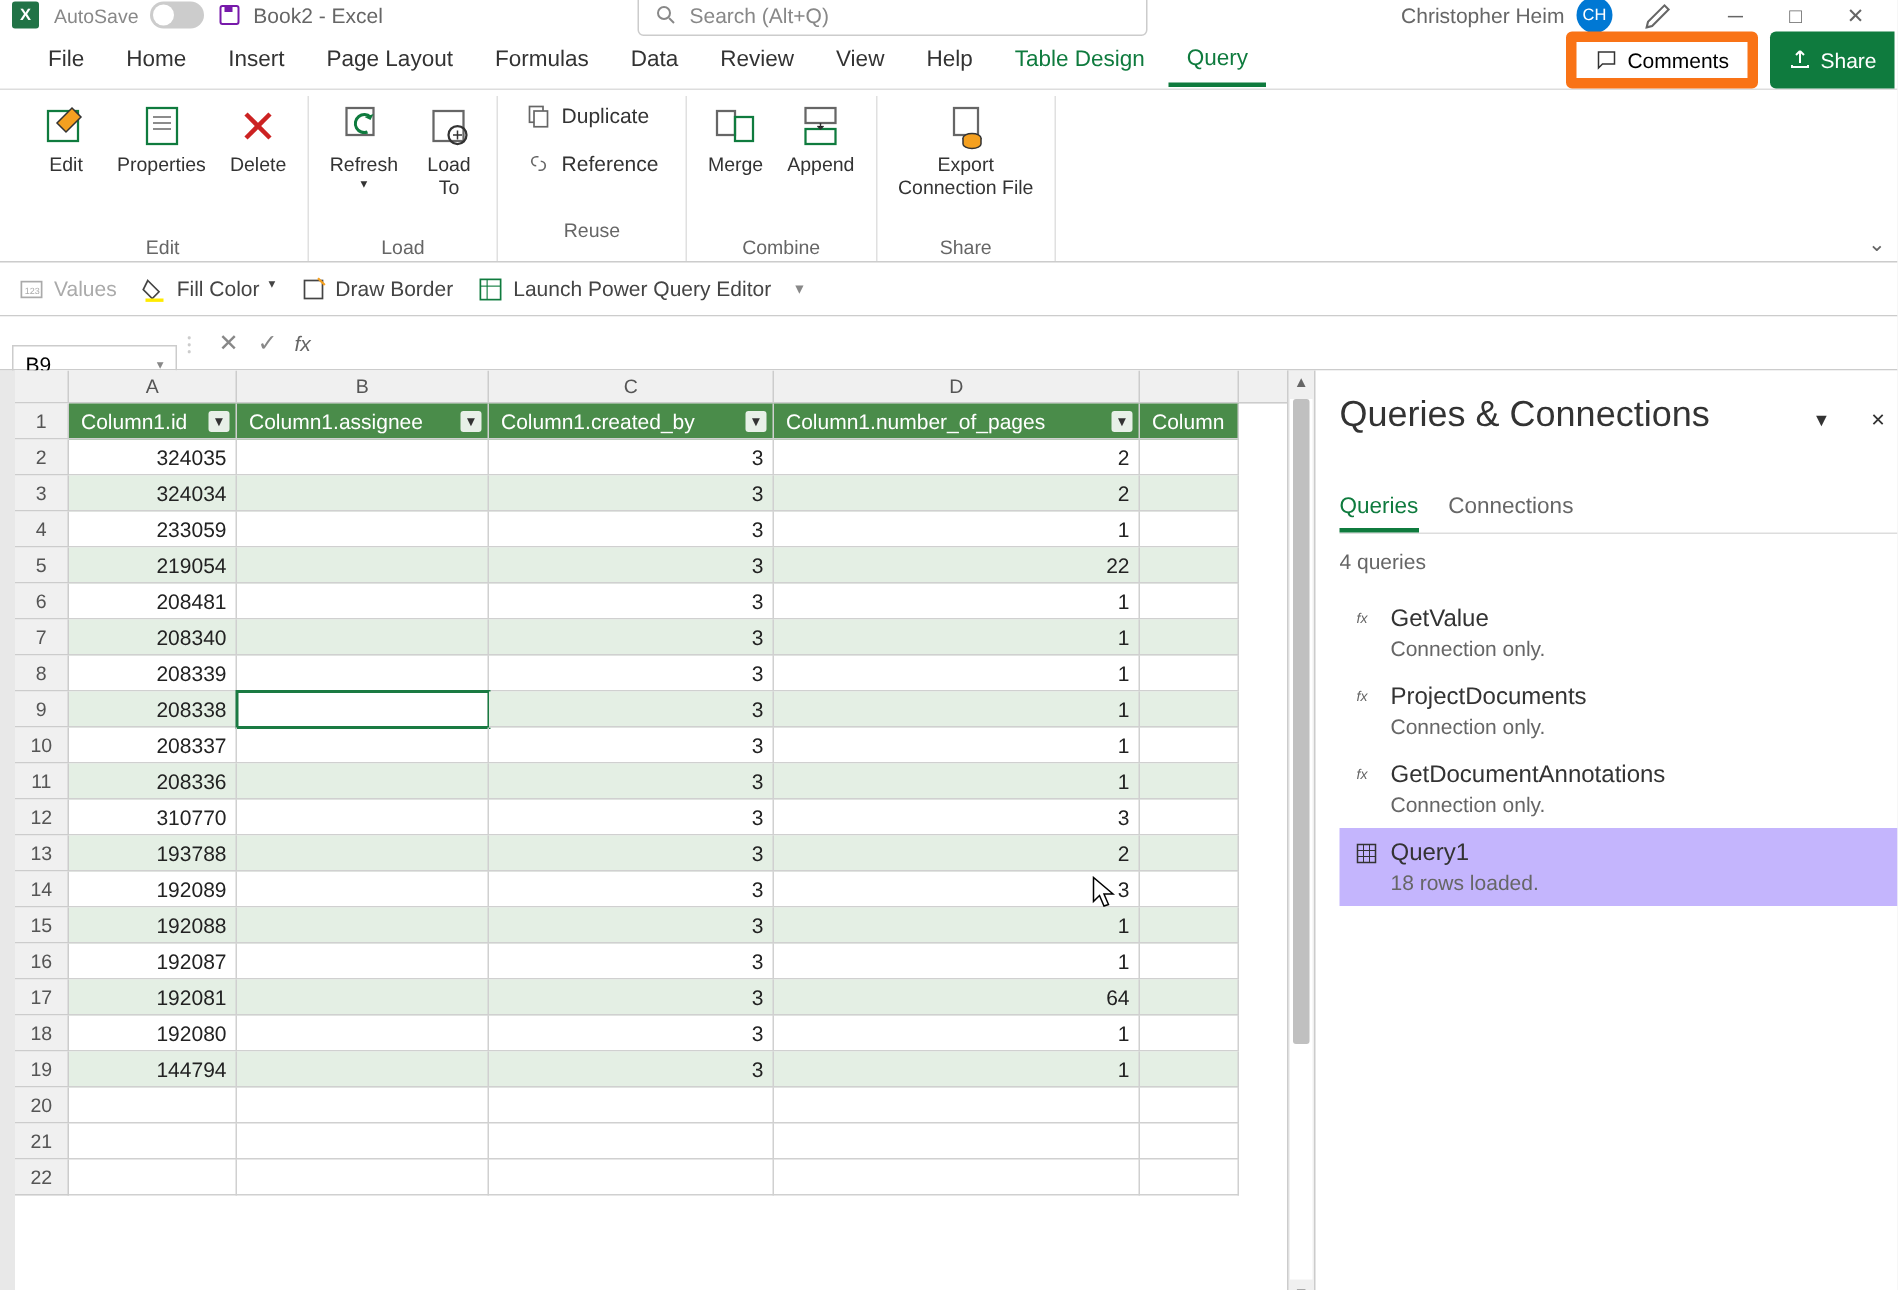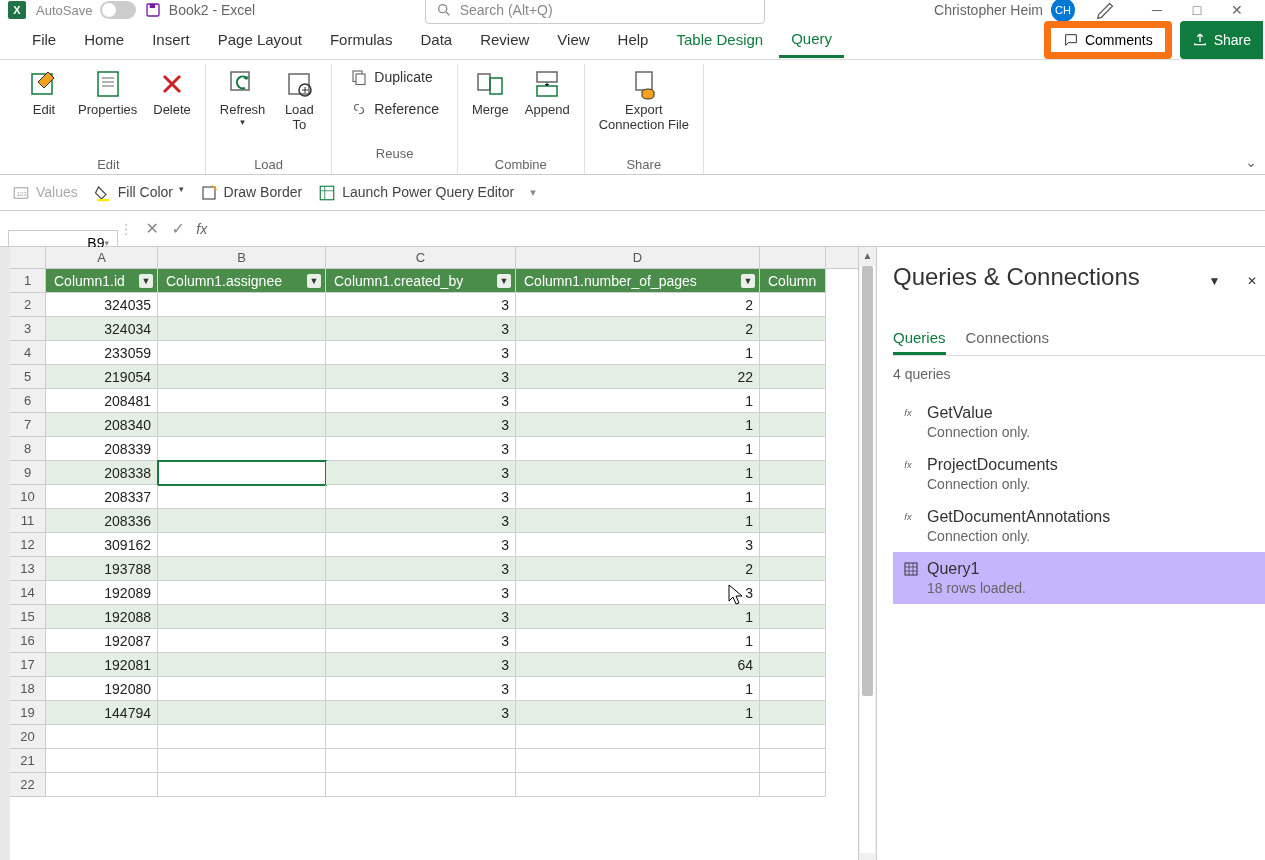--- a/index.html
+++ b/index.html
@@ -43,21 +43,21 @@
 .ribbon-collapse { position:absolute; right:8px; bottom:4px; font-size:14px; color:#666; cursor:pointer;}
 
 
 .qtoolbar { height:36px; background:#fff; border-bottom:1px solid #ccc; display:flex; align-items:center; padding:0 12px; gap:16px;}
 .qt-btn { display:flex; gap:6px; font-size:14px; color:#444; cursor:pointer;}
 .qt-btn.disabled { color:#aaa;}
 .qt-btn svg { width:18px; height:18px;}
 
 
 .formula-bar { height:36px; background:#fff; border-bottom:1px solid #ccc; display:flex; align-items:center; padding:0 8px;}
-.name-box { width:110px; height:26px; border:1px solid #ccc; display:flex; align-items:center; padding:0 8px; font-size:14px; justify-content:flex-end;margin-top:28px;}
+.name-box { width:110px; height:26px; border:1px solid #ccc; display:flex; align-items:center; padding:0 8px; font-size:14px; justify-content:space-between;margin-top:28px;}
 .fbar-btns { display:flex; gap:6px; margin:0 8px; color:#888;}
 .fbar-btns span { width:20px; text-align:center; cursor:pointer;}
 .fx { font-style:italic; font-size:14px; color:#666; margin-right:6px;}
 .formula-input { flex:1; height:24px; border:none; outline:none; font-size:14px;}
 
 
 .workspace { display:flex; height:625px; position:relative;}
 .grid-area { width:848px; position:relative; overflow:hidden; background:#fff;}
 .col-headers { display:flex; height:22px; background:#f0f0f0; border-bottom:1px solid #ccc;}
 .corner { width:36px; border-right:1px solid #ccc; background:#f0f0f0;}
@@ -416,21 +416,21 @@
         <div class="row alt">
           <div class="row-h">11</div>
           <div class="cell col-A">208336</div>
           <div class="cell col-B"></div>
           <div class="cell col-C">3</div>
           <div class="cell col-D">1</div>
           <div class="cell col-E"></div>
         </div>
         <div class="row">
           <div class="row-h">12</div>
-          <div class="cell col-A">309162</div>
+          <div class="cell col-A">310770</div>
           <div class="cell col-B"></div>
           <div class="cell col-C">3</div>
           <div class="cell col-D">3</div>
           <div class="cell col-E"></div>
         </div>
         <div class="row alt">
           <div class="row-h">13</div>
           <div class="cell col-A">193788</div>
           <div class="cell col-B"></div>
           <div class="cell col-C">3</div>

